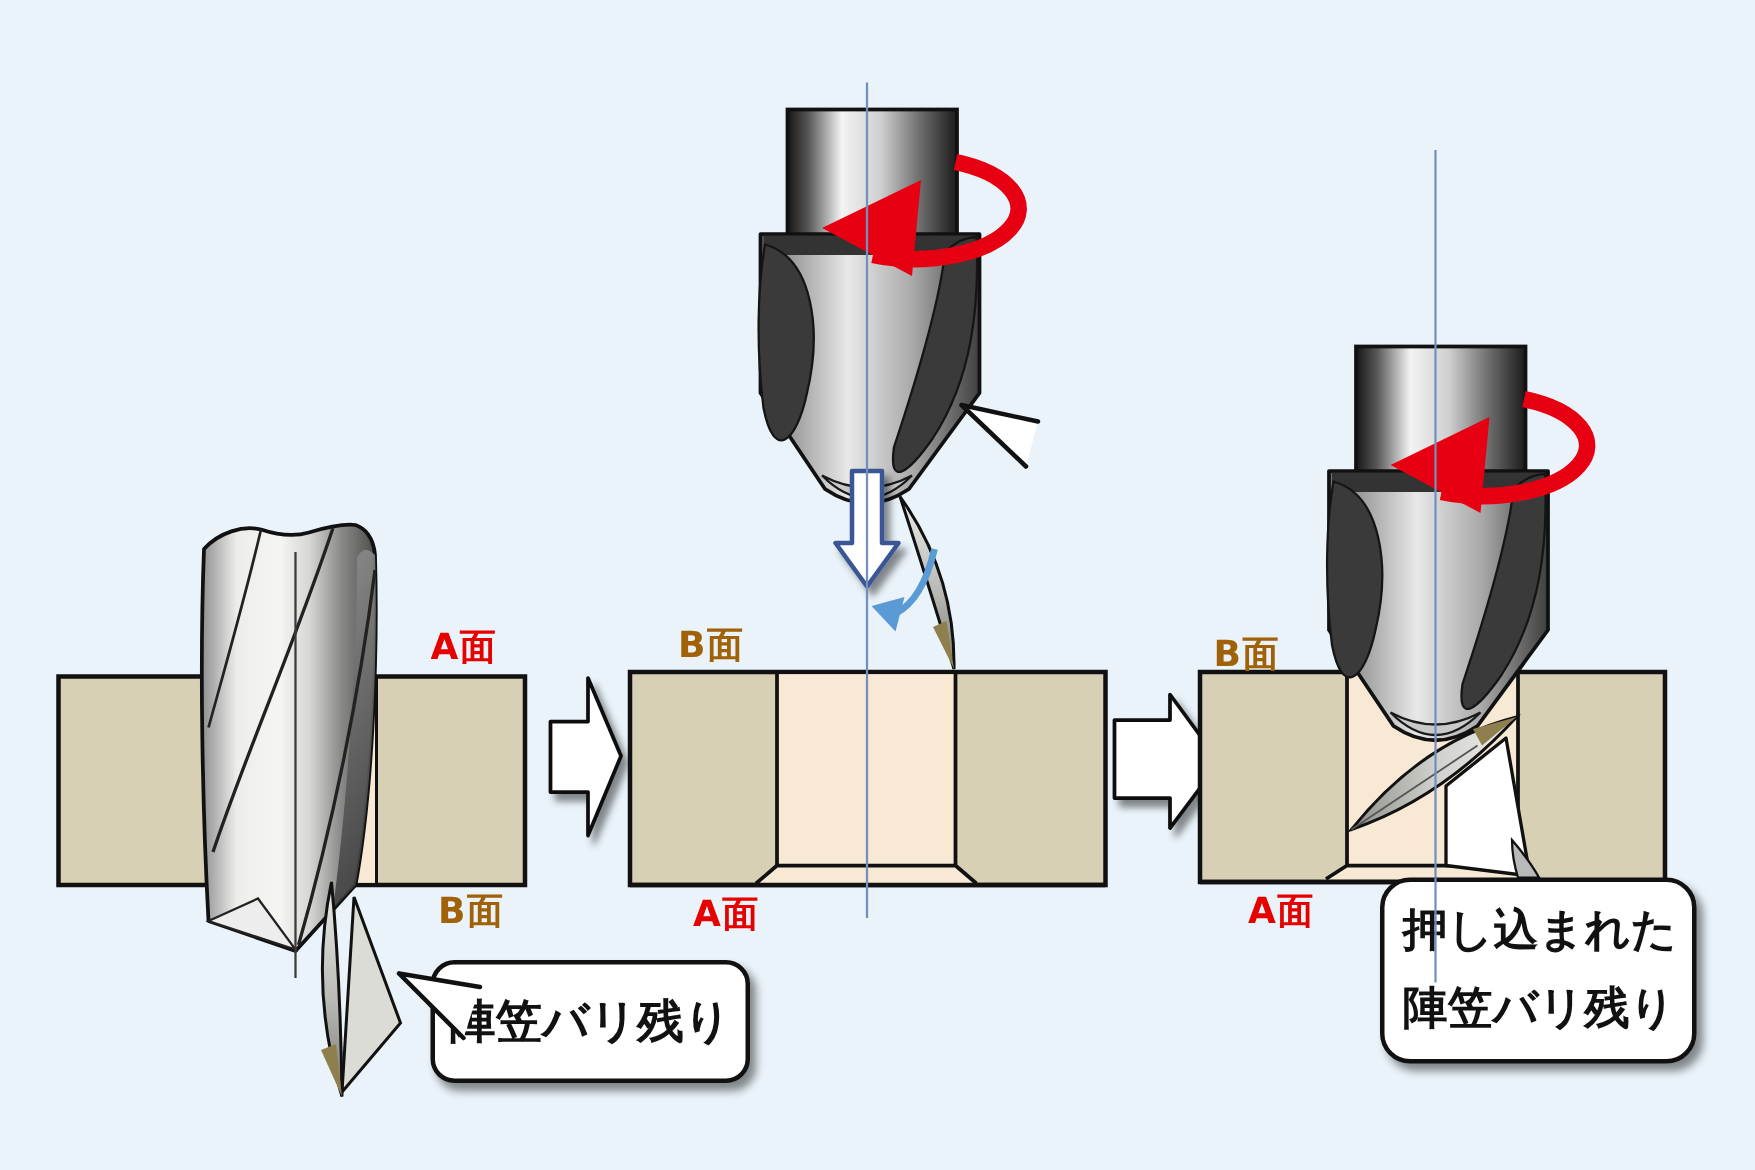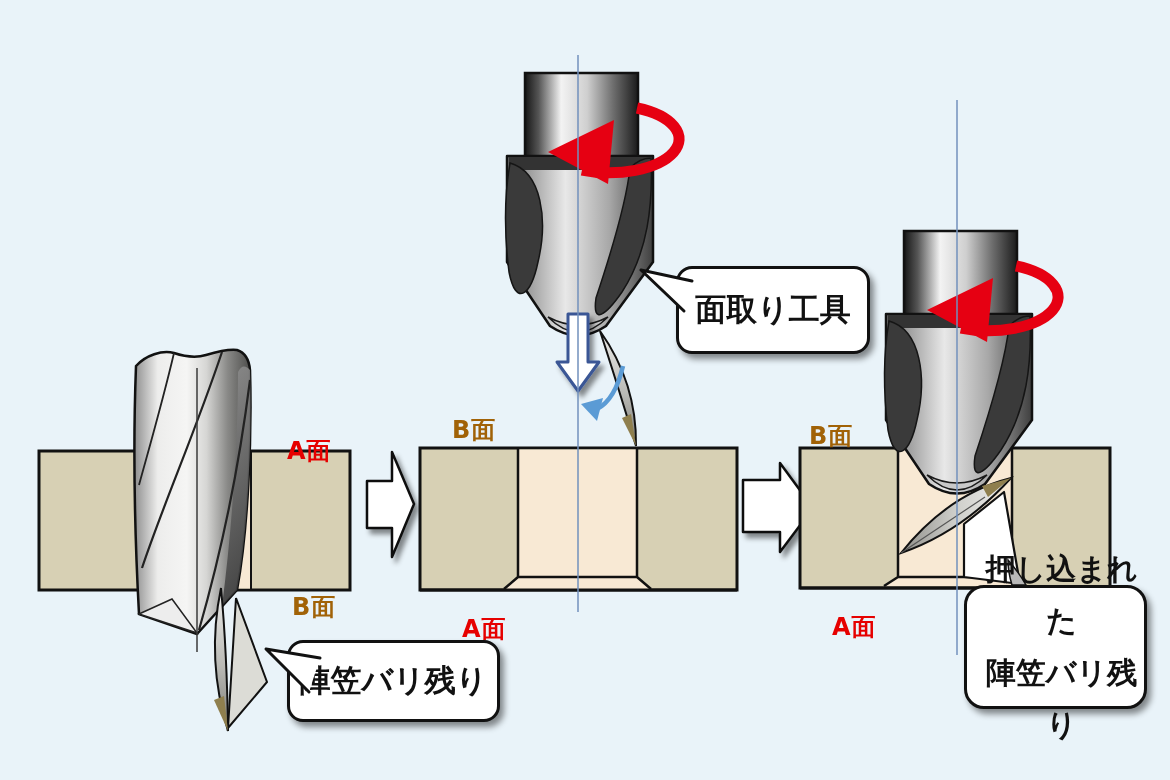--- a/index.html
+++ b/index.html
@@ -1,28 +1,28 @@
 <!DOCTYPE html>
 <html><head>
 <meta charset="utf-8">
 <style>
   html,body{margin:0;padding:0;background:#e9f3f9;}
   #canvas{position:relative;width:1170px;height:780px;background:#e9f3f9;overflow:hidden;
           font-family:"DejaVu Sans","Liberation Sans",sans-serif;}
   svg{position:absolute;left:0;top:0;}
   #main-art{z-index:1;}
   .face-label{position:absolute;z-index:3;font-size:24px;font-weight:bold;letter-spacing:1px;white-space:nowrap;}
-  .face-red{color:#e60000;margin-top:20px;}
+  .face-red{color:#e60000;}
   .face-black{color:#a16207;}
   .callout{position:absolute;z-index:4;background:#ffffff;border:3px solid #111111;border-radius:16px;
            box-shadow:4px 5px 6px rgba(0,0,0,0.45);color:#111;font-weight:bold;
            display:flex;align-items:center;justify-content:center;text-align:center;}
   #callout-burr{left:287px;top:640px;width:207px;height:76px;font-size:31px;}
   #callout-tool{left:676px;top:266px;width:188px;height:82px;font-size:31px;}
-  #callout-pushed{left:964px;top:585px;width:183px;height:124px;font-size:30px;border-radius:20px;
+  #callout-pushed{left:920px;top:585px;width:211px;height:124px;font-size:30px;border-radius:20px;
                   flex-direction:column;align-items:flex-start;justify-content:center;padding-left:12px;box-sizing:border-box;line-height:52px;}
   #overlay-art{z-index:5;pointer-events:none;}
 </style>
 </head>
 <body>
 
 <div id="canvas">
 
 <svg id="main-art" width="1170" height="780" viewBox="0 0 1170 780">
   <defs>
@@ -158,23 +158,20 @@
 <div class="face-label face-red" style="left:287px;top:415px;">A面</div>
 <div class="face-label face-black" style="left:292px;top:591px;">B面</div>
 <div class="face-label face-black" style="left:452px;top:414px;">B面</div>
 <div class="face-label face-red" style="left:462px;top:593px;">A面</div>
 <div class="face-label face-black" style="left:809px;top:420px;">B面</div>
 <div class="face-label face-red" style="left:832px;top:591px;">A面</div>
 
 <div class="callout" id="callout-burr">
   <span>陣笠バリ残り</span>
 </div>
-<div class="callout" id="callout-tool">
-  <span>面取り工具</span>
-</div>
 <div class="callout" id="callout-pushed">
   <span>押し込まれた</span>
   <span>陣笠バリ残り</span>
 </div>
 
 <svg id="overlay-art" width="1170" height="780" viewBox="0 0 1170 780">
   <g>
     <polygon points="266,649 320,658 309,692" fill="#ffffff"></polygon>
     <path d="M266,649 L320,658 M266,649 L309,692" stroke="#111" stroke-width="3" stroke-linecap="round" fill="none"></path>
   </g>

